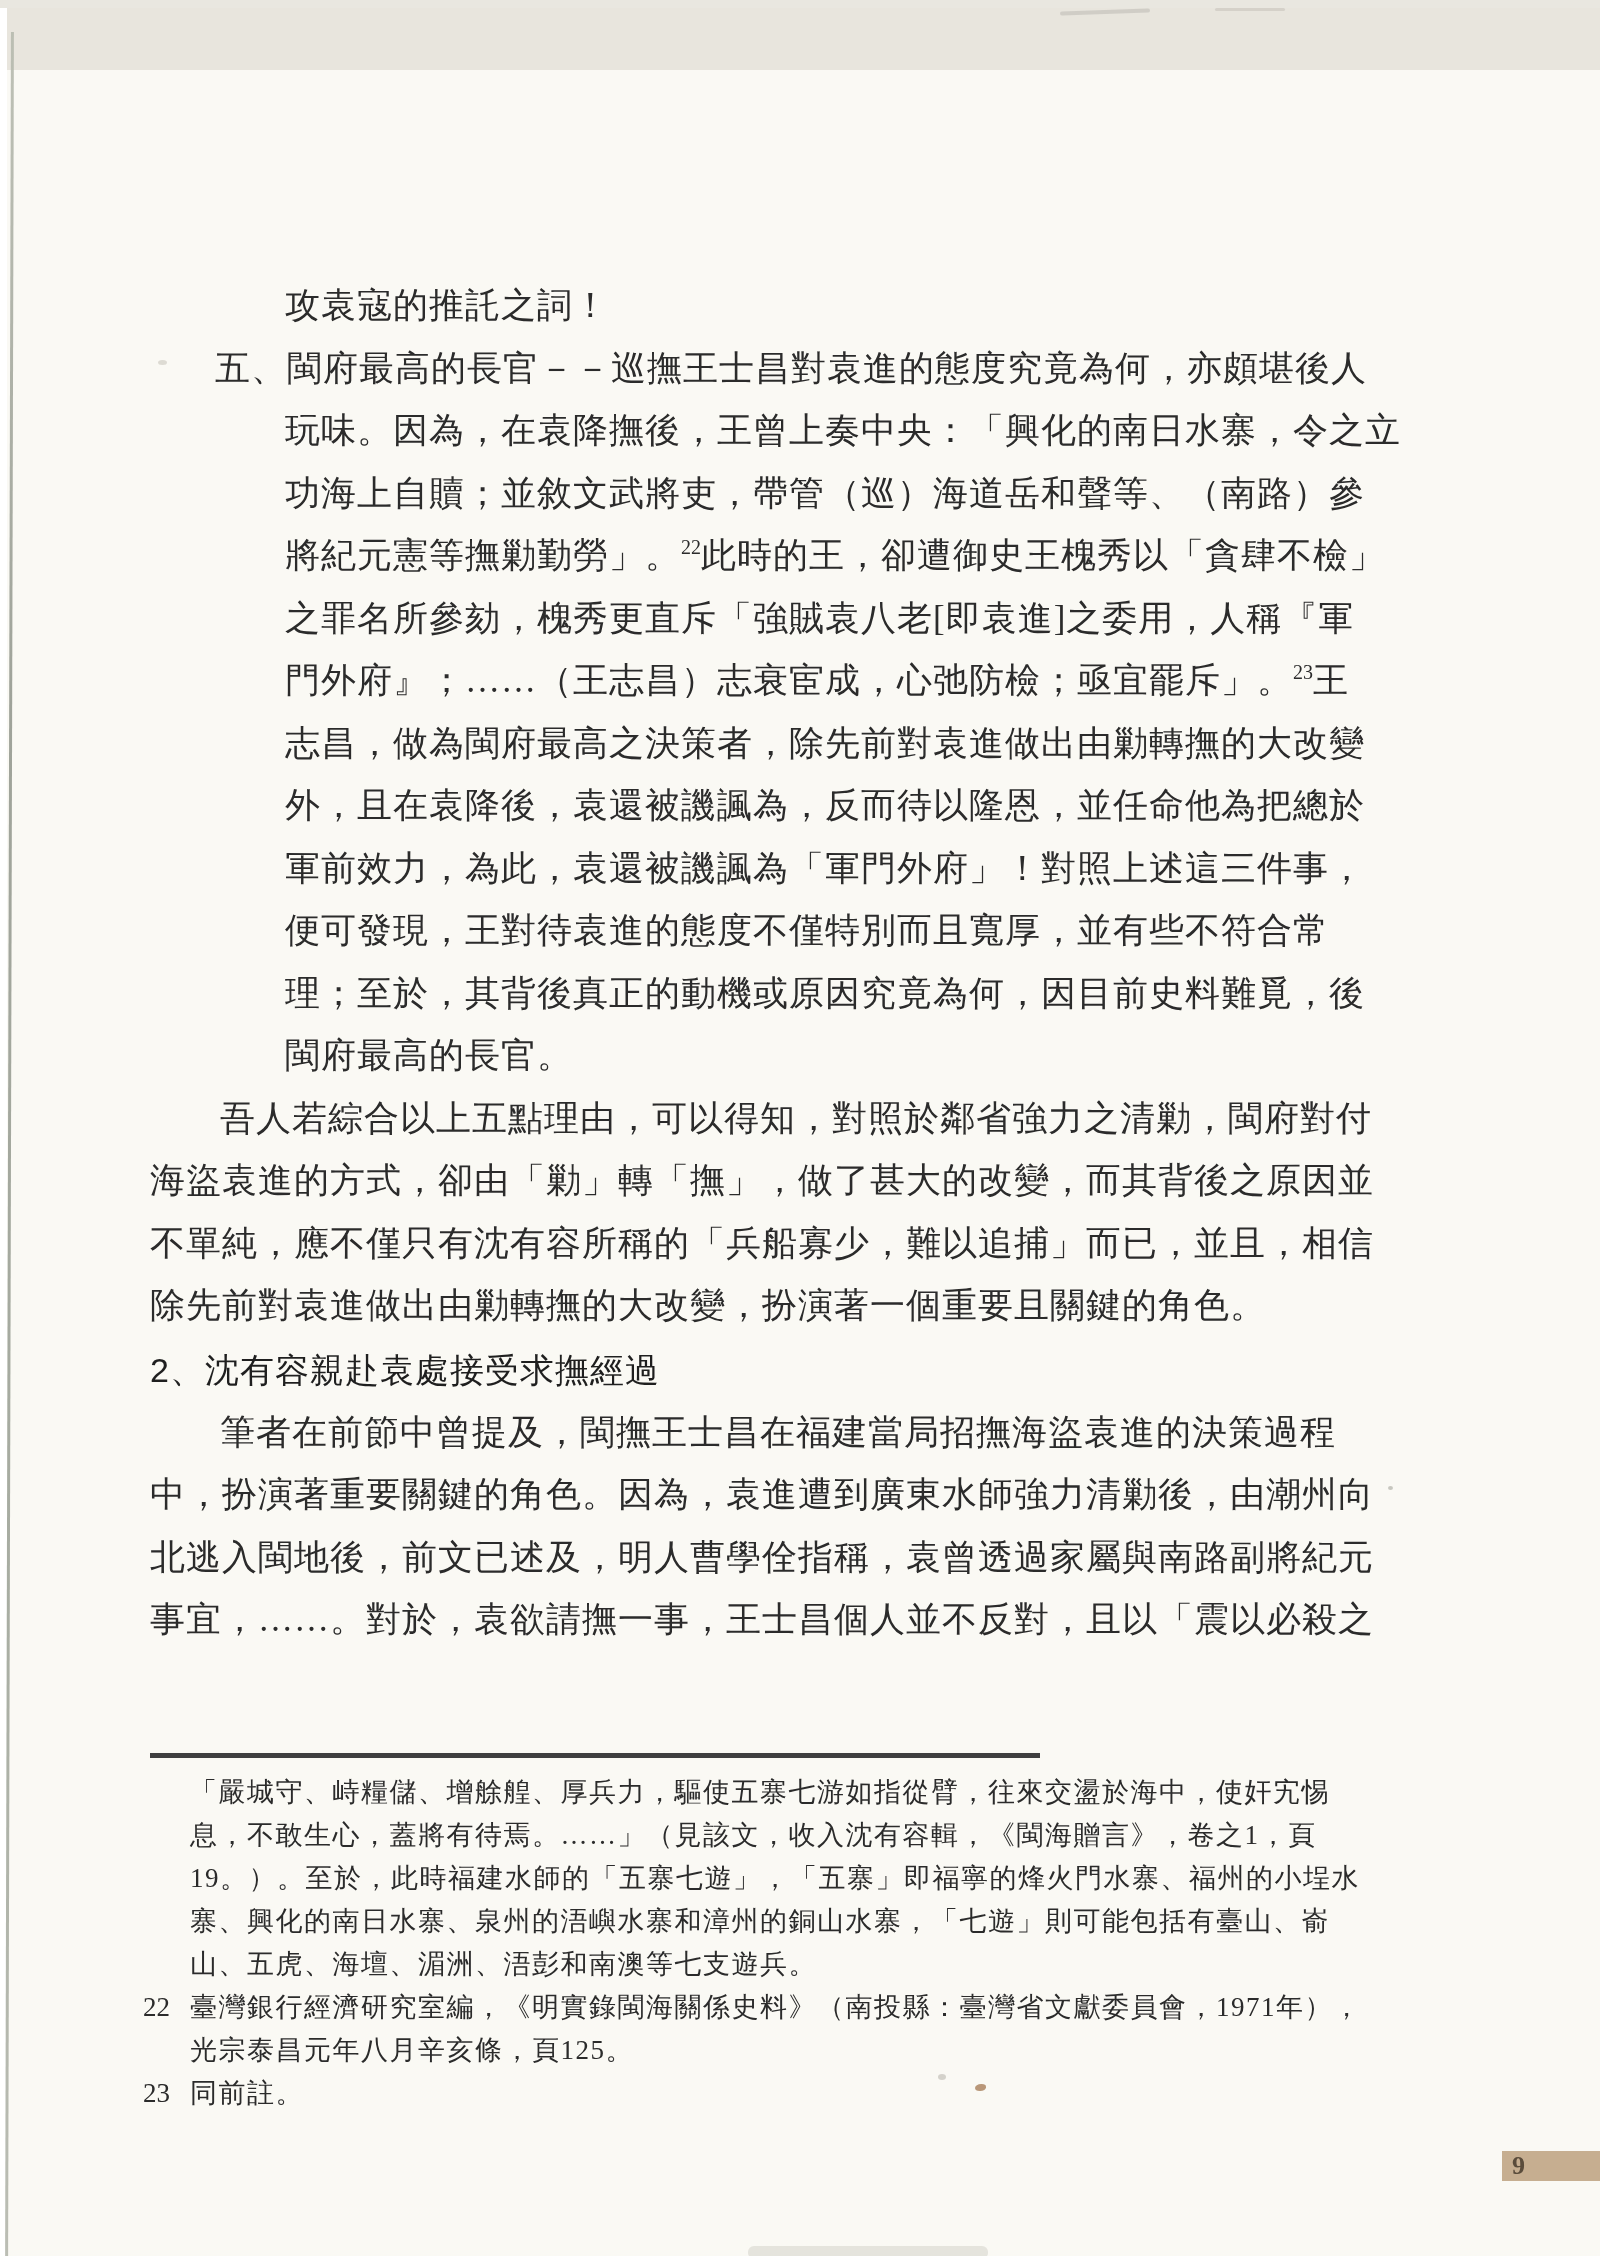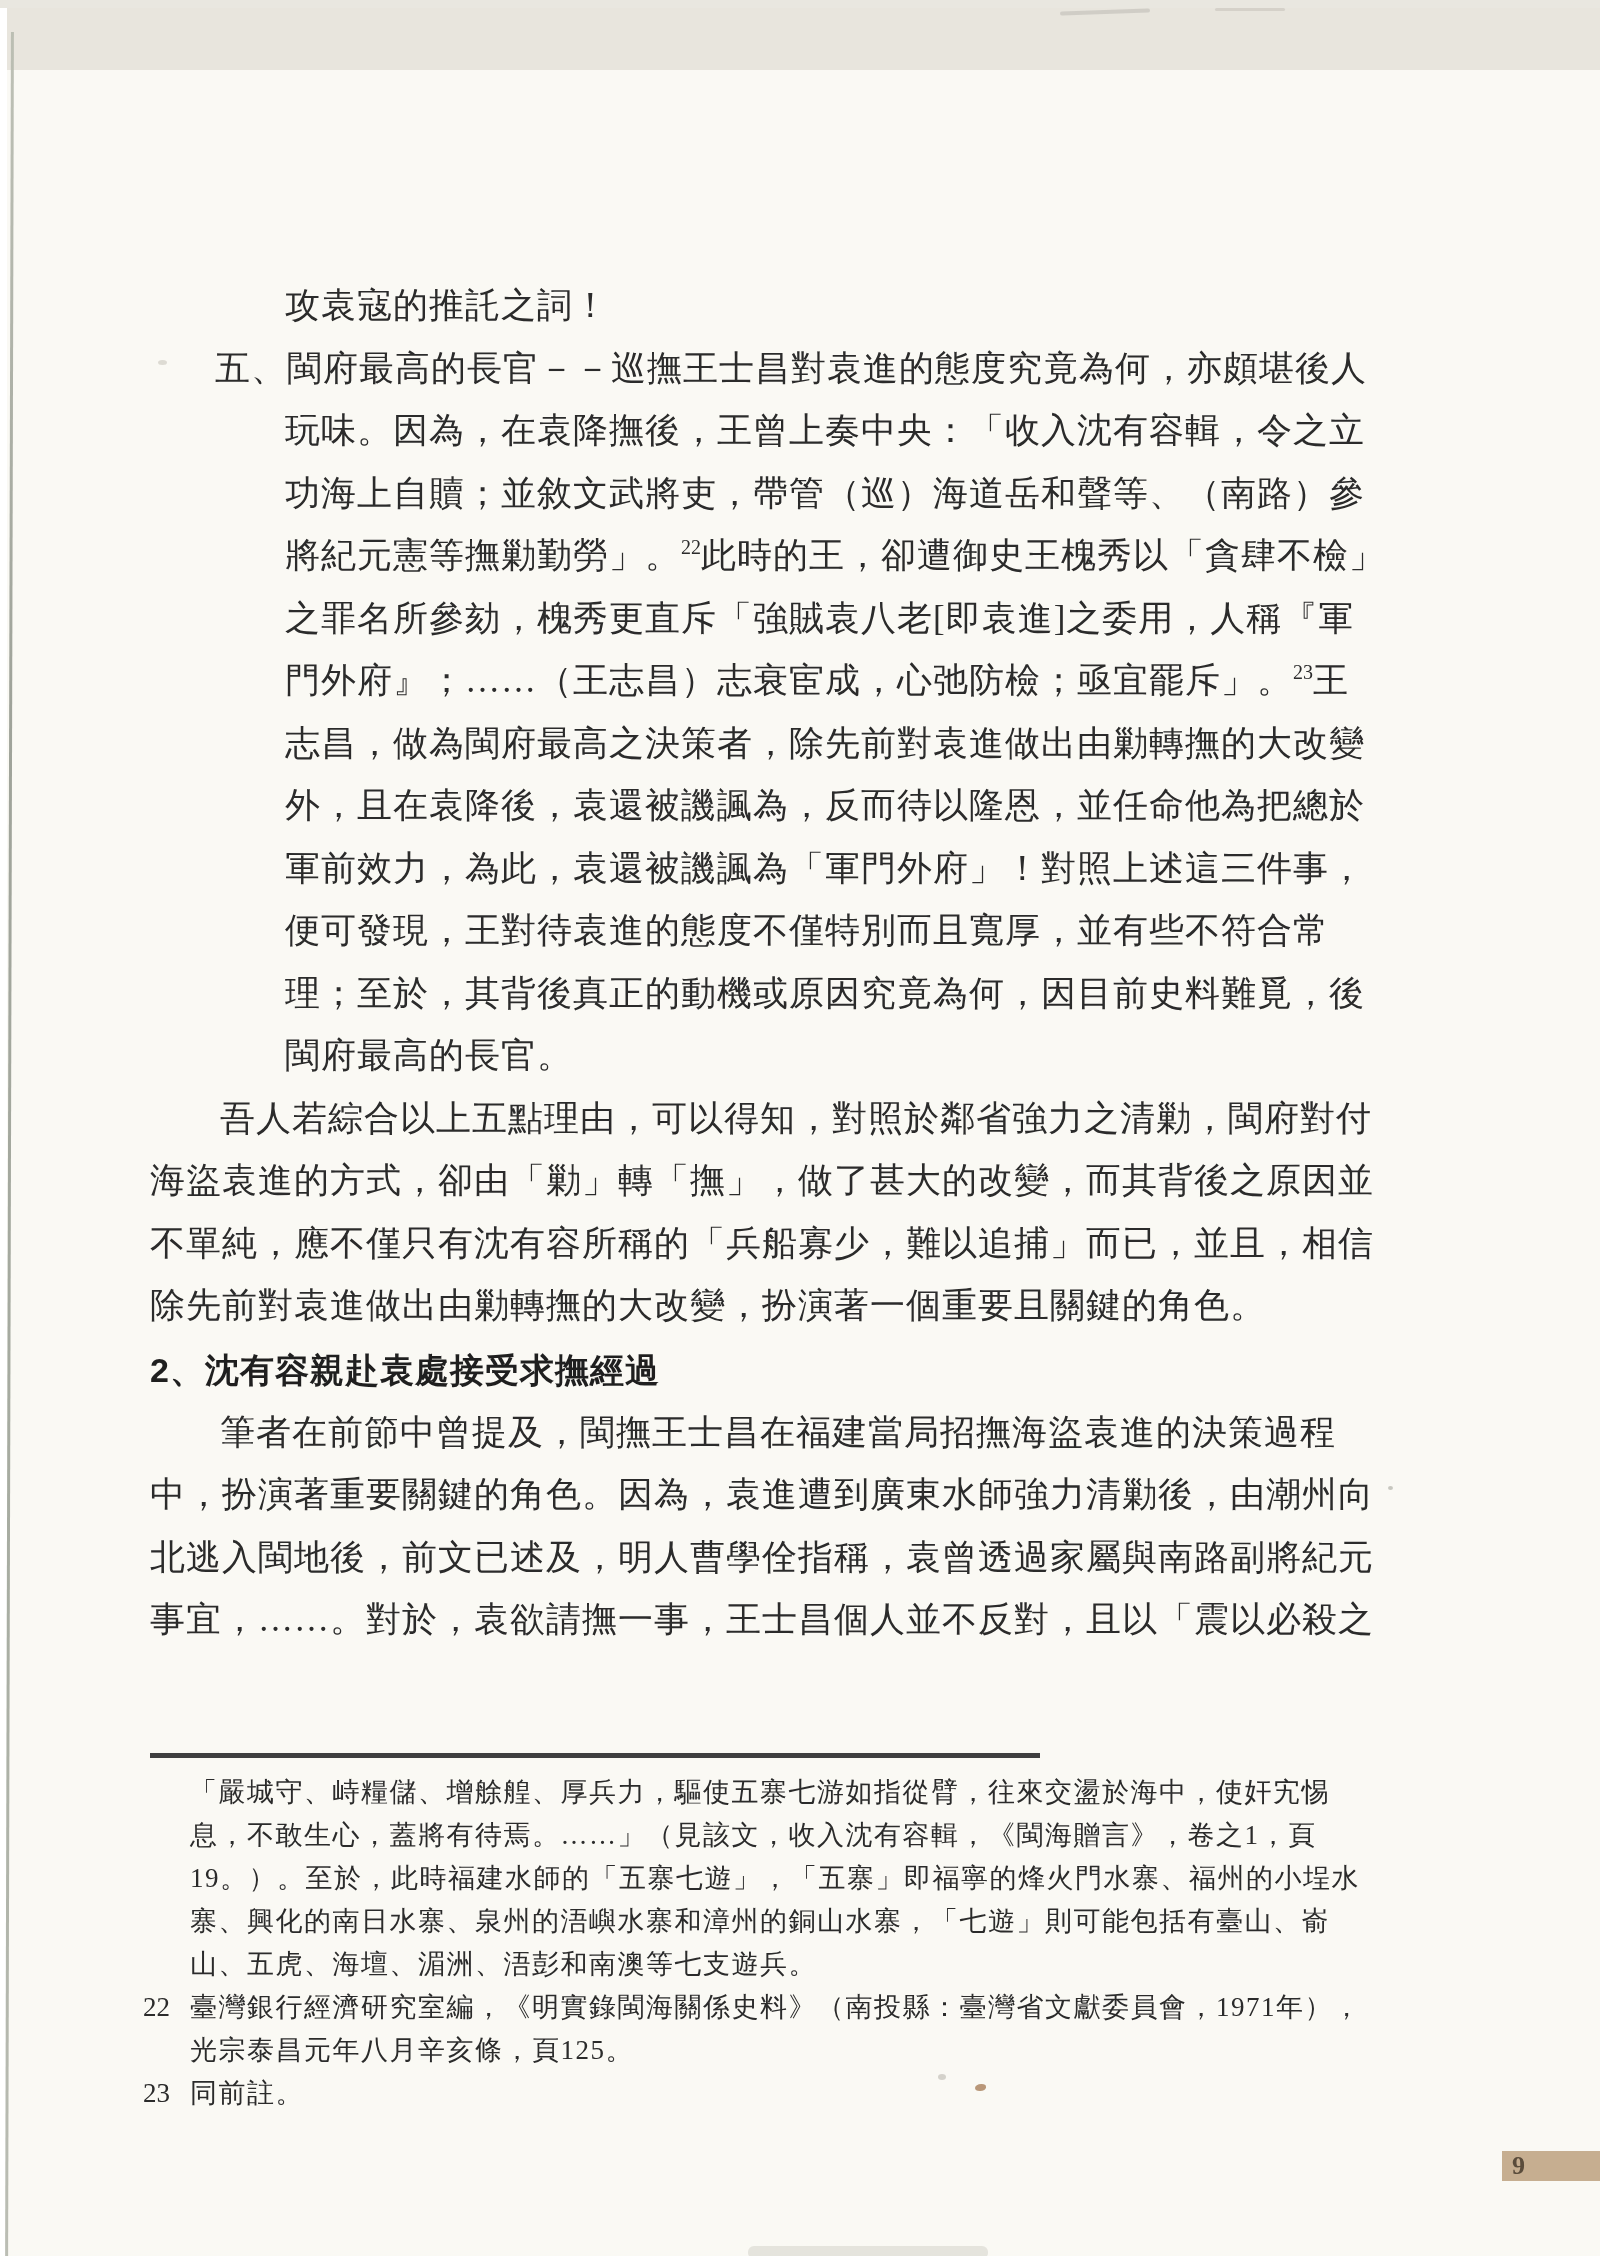--- a/index.html
+++ b/index.html
@@ -13,21 +13,21 @@
   .spine{position:absolute;left:8px;top:24px;width:3px;height:2232px;
     background:linear-gradient(#b4b8ac, #8f948a 30%, #9aa094 70%, #b0b3a8);
     transform:rotate(0.15deg);opacity:.85;}
   .content{position:absolute;left:0;top:267px;width:1600px;}
   .line{white-space:nowrap;font-size:35px;line-height:62.5px;height:62.5px;letter-spacing:1px;}
   .ind-0{padding-left:150px;}
   .ind-first{padding-left:220px;}
   .ind-1{padding-left:215px;}
   .ind-2{padding-left:285px;}
   .heading{
-    font-family:"Liberation Sans","DejaVu Sans",sans-serif;font-weight:bold;
+    font-family:"Liberation Sans","DejaVu Sans",sans-serif;font-weight:normal;
     font-size:34px;line-height:64px;height:64px;padding-left:150px;color:#1f1f1f;
     letter-spacing:1px;white-space:nowrap;
   }
   sup.fnref{font-size:20px;letter-spacing:0;line-height:0;vertical-align:super;}
   .separator{position:absolute;left:150px;top:1745px;width:890px;height:5px;background:#3f3f3f;}
   .footnotes{position:absolute;left:0;top:1763px;width:1404px;}
   .fn-line{position:relative;white-space:nowrap;font-size:27px;line-height:43px;height:43px;
     letter-spacing:1.5px;padding-left:190px;}
   .fn-num{position:absolute;left:143px;letter-spacing:0;}
   .page-tab{position:absolute;left:1502px;top:2143px;width:98px;height:30px;background:#c6ae90;}
@@ -47,21 +47,21 @@
 <body>
 
 <div class="page">
   <div class="top-band"></div>
   <div class="left-white"></div>
   <div class="spine"></div>
 
   <div class="content">
       <div class="line ind-2"><span>攻袁寇的推託之詞！</span></div>
       <div class="line ind-1"><span>五、閩府最高的長官－－巡撫王士昌對袁進的態度究竟為何，亦頗堪後人</span></div>
-      <div class="line ind-2"><span>玩味。因為，在袁降撫後，王曾上奏中央：「收入沈有容輯，令之立</span></div>
+      <div class="line ind-2"><span>玩味。因為，在袁降撫後，王曾上奏中央：「興化的南日水寨，令之立</span></div>
       <div class="line ind-2"><span>功海上自贖；並敘文武將吏，帶管（巡）海道岳和聲等、（南路）參</span></div>
       <div class="line ind-2"><span>將紀元憲等撫勦勤勞」。</span><sup class="fnref">22</sup><span>此時的王，卻遭御史王槐秀以「貪肆不檢」</span></div>
       <div class="line ind-2"><span>之罪名所參劾，槐秀更直斥「強賊袁八老[即袁進]之委用，人稱『軍</span></div>
       <div class="line ind-2"><span>門外府』；……（王志昌）志衰宦成，心弛防檢；亟宜罷斥」。</span><sup class="fnref">23</sup><span>王</span></div>
       <div class="line ind-2"><span>志昌，做為閩府最高之決策者，除先前對袁進做出由勦轉撫的大改變</span></div>
       <div class="line ind-2"><span>外，且在袁降後，袁還被譏諷為，反而待以隆恩，並任命他為把總於</span></div>
       <div class="line ind-2"><span>軍前效力，為此，袁還被譏諷為「軍門外府」！對照上述這三件事，</span></div>
       <div class="line ind-2"><span>便可發現，王對待袁進的態度不僅特別而且寬厚，並有些不符合常</span></div>
       <div class="line ind-2"><span>理；至於，其背後真正的動機或原因究竟為何，因目前史料難覓，後</span></div>
       <div class="line ind-2"><span>閩府最高的長官。</span></div>

